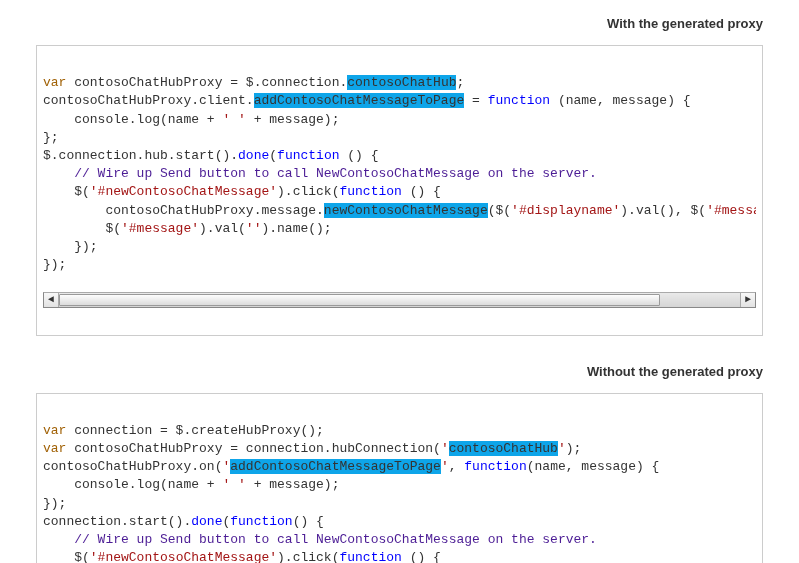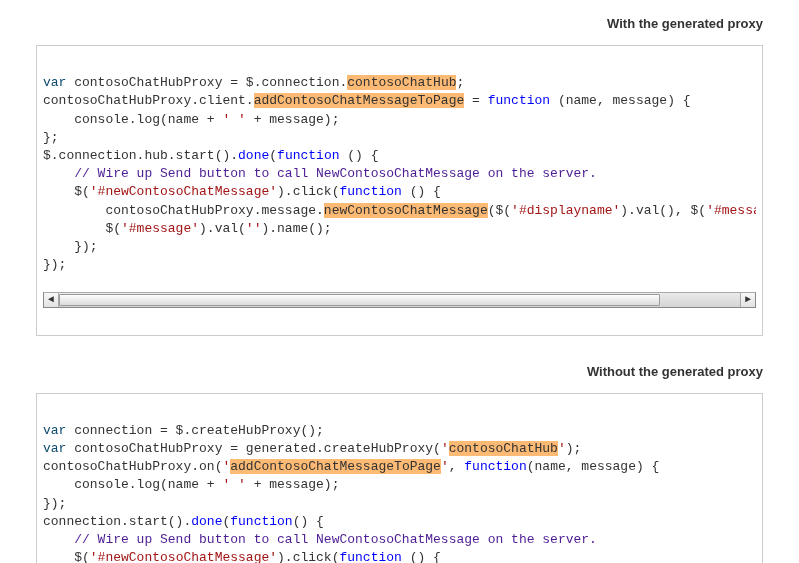--- a/index.html
+++ b/index.html
@@ -66,25 +66,25 @@
       position: absolute;
       top: 1px;
       bottom: 1px;
       left: 0;
       width: 88%;
       border: 1px solid #9a9a9a;
       border-radius: 1px;
       background: linear-gradient(#fdfdfd, #dcdcdc);
     }
 
-    .kw { color: #0c4a6e; }
+    .kw { color: #a16207; }
     .fn { color: #0000ff; }
     .str { color: #a31515; }
     .cmt { color: #4c1d95; }
-    .hl { background: #fdba74; }
+    .hl { background: #0ea5e9; }
   </style>
 </head>
 <body>
 
 <h4>With the generated proxy</h4>
 
 <div class="code-block">
 <div class="scroll-wrap"><span class="kw">var</span><span> contosoChatHubProxy = $.connection.</span><span class="hl">contosoChatHub</span><span>;</span>
 <span>contosoChatHubProxy.client.</span><span class="hl">addContosoChatMessageToPage</span><span> = </span><span class="fn">function</span><span> (name, message) {</span>
 <span>    console.log(name + </span><span class="str">' '</span><span> + message);</span>
@@ -102,21 +102,21 @@
     <div class="thumb"></div>
   </div>
   <div class="btn right">►</div>
 </div>
 </div>
 
 <h4 style="margin-top:28px;">Without the generated proxy</h4>
 
 <div class="code-block" style="border-bottom:none;">
 <div class="scroll-wrap"><span class="kw">var</span><span> connection = $.createHubProxy();</span>
-<span class="kw">var</span><span> contosoChatHubProxy = generated.createHubProxy(</span><span class="str">'</span><span class="hl">contosoChatHub</span><span class="str">'</span><span>);</span>
+<span class="kw">var</span><span> contosoChatHubProxy = connection.hubConnection(</span><span class="str">'</span><span class="hl">contosoChatHub</span><span class="str">'</span><span>);</span>
 <span>contosoChatHubProxy.on(</span><span class="str">'</span><span class="hl">addContosoChatMessageToPage</span><span class="str">'</span><span>, </span><span class="fn">function</span><span>(name, message) {</span>
 <span>    console.log(name + </span><span class="str">' '</span><span> + message);</span>
 <span>});</span>
 <span>connection.start().</span><span class="fn">done</span><span>(</span><span class="fn">function</span><span>() {</span>
 <span class="cmt">    // Wire up Send button to call NewContosoChatMessage on the server.</span>
 <span>    $(</span><span class="str">'#newContosoChatMessage'</span><span>).click(</span><span class="fn">function</span><span> () {</span>
 
 
 
 </div>

